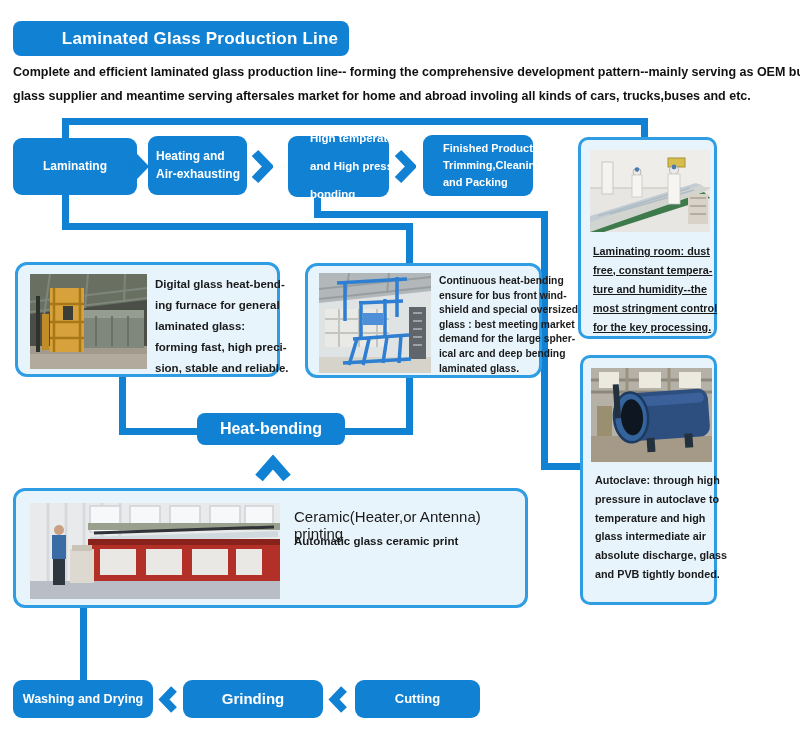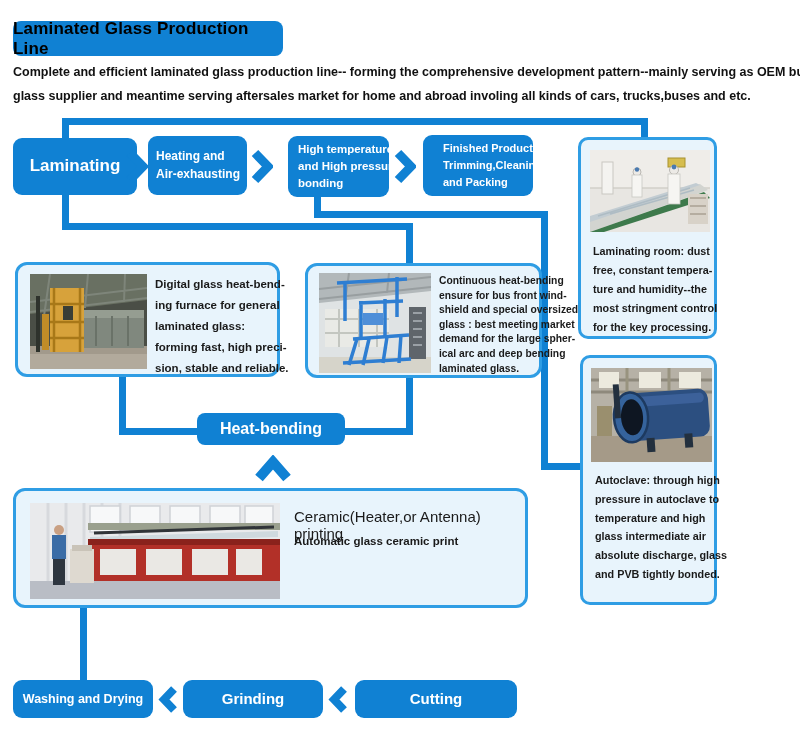--- a/index.html
+++ b/index.html
@@ -22,23 +22,23 @@
   .bluebox.center{align-items:center;text-align:center;}
   .infobox{
     position:absolute;background:var(--box-fill);border:3px solid var(--box-border);
     border-radius:12px;box-sizing:border-box;
   }
   .photo{position:absolute;display:block;}
   .caption{position:absolute;font-weight:600;color:var(--text);}
   .chev{position:absolute;}
   .chev path{stroke:var(--primary);fill:none;}
   .title-banner{
-    position:absolute;left:13px;top:21px;width:270px;height:35px;background:var(--primary);
-    border-radius:8px;color:#000000;font-weight:bold;font-size:17px;display:flex;
-    align-items:center;justify-content:center;letter-spacing:0.2px;
+    position:absolute;left:13px;top:21px;width:298px;height:35px;background:var(--primary);
+    border-radius:8px;color:#ffffff;font-weight:bold;font-size:17px;display:flex;
+    align-items:center;justify-content:center;letter-spacing:0.2px;padding-left:38px;
   }
   .description{
     position:absolute;left:13px;top:60px;width:780px;font-size:12.5px;font-weight:600;
     line-height:24px;color:#111;
   }
   .lines div{white-space:nowrap;}
 </style>
 </head>
 <body>
 
@@ -64,34 +64,34 @@
   <div class="conn" style="left:343px;top:428px;width:70px;height:7px;"></div>
 
   <div class="conn" style="left:80px;top:606px;width:7px;height:76px;"></div>
 
   <div class="title-banner">Laminated Glass Production Line</div>
   <div class="description lines">
       <div>Complete and efficient laminated glass production line-- forming the comprehensive development pattern--mainly serving as OEM bus</div>
       <div>glass supplier and meantime serving aftersales market for home and abroad involing all kinds of cars, trucks,buses and etc.</div>
     </div>
 
-  <div class="bluebox center" style="left:13px;top:138px;width:124px;height:57px;font-size:17px;">
+  <div class="bluebox center" style="left:13px;top:138px;width:124px;height:57px;font-size:12px;">
     <span>Laminating</span>
   </div>
   <svg class="chev" style="left:126px;top:149px;" width="22" height="35" viewBox="0 0 22 35">
     <path d="M4 4 L17 17.5 L4 31" stroke-width="9"></path>
   </svg>
   <div class="bluebox lines" style="left:148px;top:136px;width:99px;height:59px;font-size:12px;padding-left:8px;">
       <div>Heating and</div>
       <div>Air-exhausting</div>
     </div>
   <svg class="chev" style="left:251px;top:149px;" width="22" height="35" viewBox="0 0 22 35">
     <path d="M4 4 L17 17.5 L4 31" stroke-width="9"></path>
   </svg>
-  <div class="bluebox lines" style="left:288px;top:136px;width:101px;height:61px;font-size:11.5px;padding-left:10px;line-height:1.5;">
+  <div class="bluebox lines" style="left:288px;top:136px;width:101px;height:61px;font-size:11.5px;padding-left:22px;line-height:1.5;gap:11px;">
       <div>High temperature</div>
       <div>and High pressure</div>
       <div>bonding</div>
     </div>
   <svg class="chev" style="left:394px;top:149px;" width="22" height="35" viewBox="0 0 22 35">
     <path d="M4 4 L17 17.5 L4 31" stroke-width="9"></path>
   </svg>
   <div class="bluebox lines" style="left:423px;top:135px;width:110px;height:61px;font-size:11px;padding-left:20px;line-height:1.55;">
       <div>Finished Products</div>
       <div>Trimming,Cleaning</div>
@@ -197,21 +197,21 @@
   </div>
   <svg class="chev" style="left:158px;top:685px;" width="20" height="29" viewBox="0 0 20 29">
     <path d="M16 4 L6 14.5 L16 25" stroke-width="8"></path>
   </svg>
   <div class="bluebox center" style="left:183px;top:680px;width:140px;height:38px;font-size:15px;">
     <span>Grinding</span>
   </div>
   <svg class="chev" style="left:328px;top:685px;" width="20" height="29" viewBox="0 0 20 29">
     <path d="M16 4 L6 14.5 L16 25" stroke-width="8"></path>
   </svg>
-  <div class="bluebox center" style="left:355px;top:680px;width:162px;height:38px;font-size:15px;">
+  <div class="bluebox center" style="left:355px;top:680px;width:125px;height:38px;font-size:13px;">
     <span>Cutting</span>
   </div>
 
   <div class="infobox" style="left:578px;top:137px;width:139px;height:202px;border-radius:10px;">
     <svg class="photo" style="left:9px;top:10px;" width="120" height="82" viewBox="0 0 120 82">
       <rect width="120" height="82" fill="#e8e6e2"></rect>
       <rect x="0" y="0" width="120" height="38" fill="#efede9"></rect>
       <path d="M0 38 L120 38" stroke="#d2cfc9" stroke-width="1.5"></path>
       <rect x="78" y="8" width="17" height="9" fill="#d6bd4e" stroke="#a8922e" stroke-width="1"></rect>
       <rect x="12" y="12" width="11" height="32" fill="#f4f3f0" stroke="#c9c7c2" stroke-width="1"></rect>
@@ -223,21 +223,21 @@
         <circle cx="47" cy="22" r="4" fill="#eceae6" stroke="#b9b7b2"></circle>
         <circle cx="47" cy="19.5" r="2.2" fill="#4a7ab0"></circle>
         <rect x="42" y="25" width="10" height="22" fill="#f6f5f2" stroke="#c9c7c2" stroke-width="0.8"></rect>
         <circle cx="84" cy="20" r="4.5" fill="#eceae6" stroke="#b9b7b2"></circle>
         <circle cx="84" cy="17" r="2.4" fill="#4a7ab0"></circle>
         <rect x="78" y="24" width="12" height="30" fill="#f6f5f2" stroke="#c9c7c2" stroke-width="0.8"></rect>
       </g>
       <rect x="98" y="44" width="20" height="30" fill="#d8d2c8"></rect>
       <path d="M100 48 L116 48 M100 56 L116 56 M100 64 L116 64" stroke="#b5ada0" stroke-width="2"></path>
     </svg>
-    <div class="caption lines" style="left:12px;top:102px;font-size:10.8px;line-height:19px;">
+    <div class="caption lines" style="left:12px;top:102px;font-size:10.8px;line-height:19px;text-decoration:underline;">
         <div>Laminating room: dust</div>
         <div>free, constant tempera-</div>
         <div>ture and humidity--the</div>
         <div>most stringment control</div>
         <div>for the key processing.</div>
       </div>
   </div>
 
   <div class="infobox" style="left:580px;top:355px;width:137px;height:250px;border-radius:10px;">
     <svg class="photo" style="left:8px;top:10px;" width="121" height="94" viewBox="0 0 121 94">

